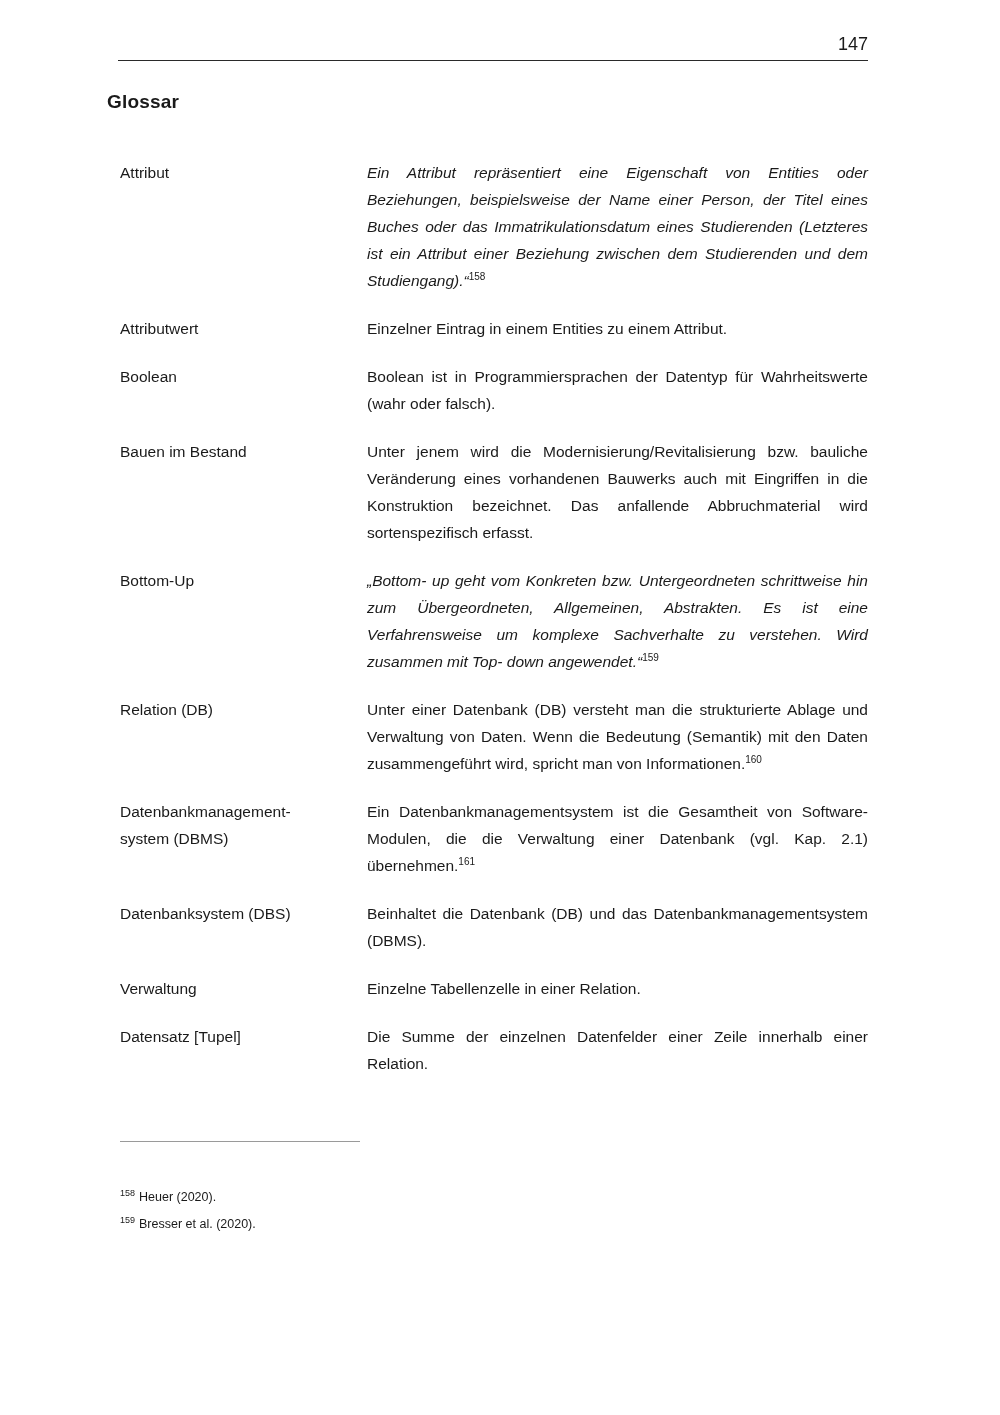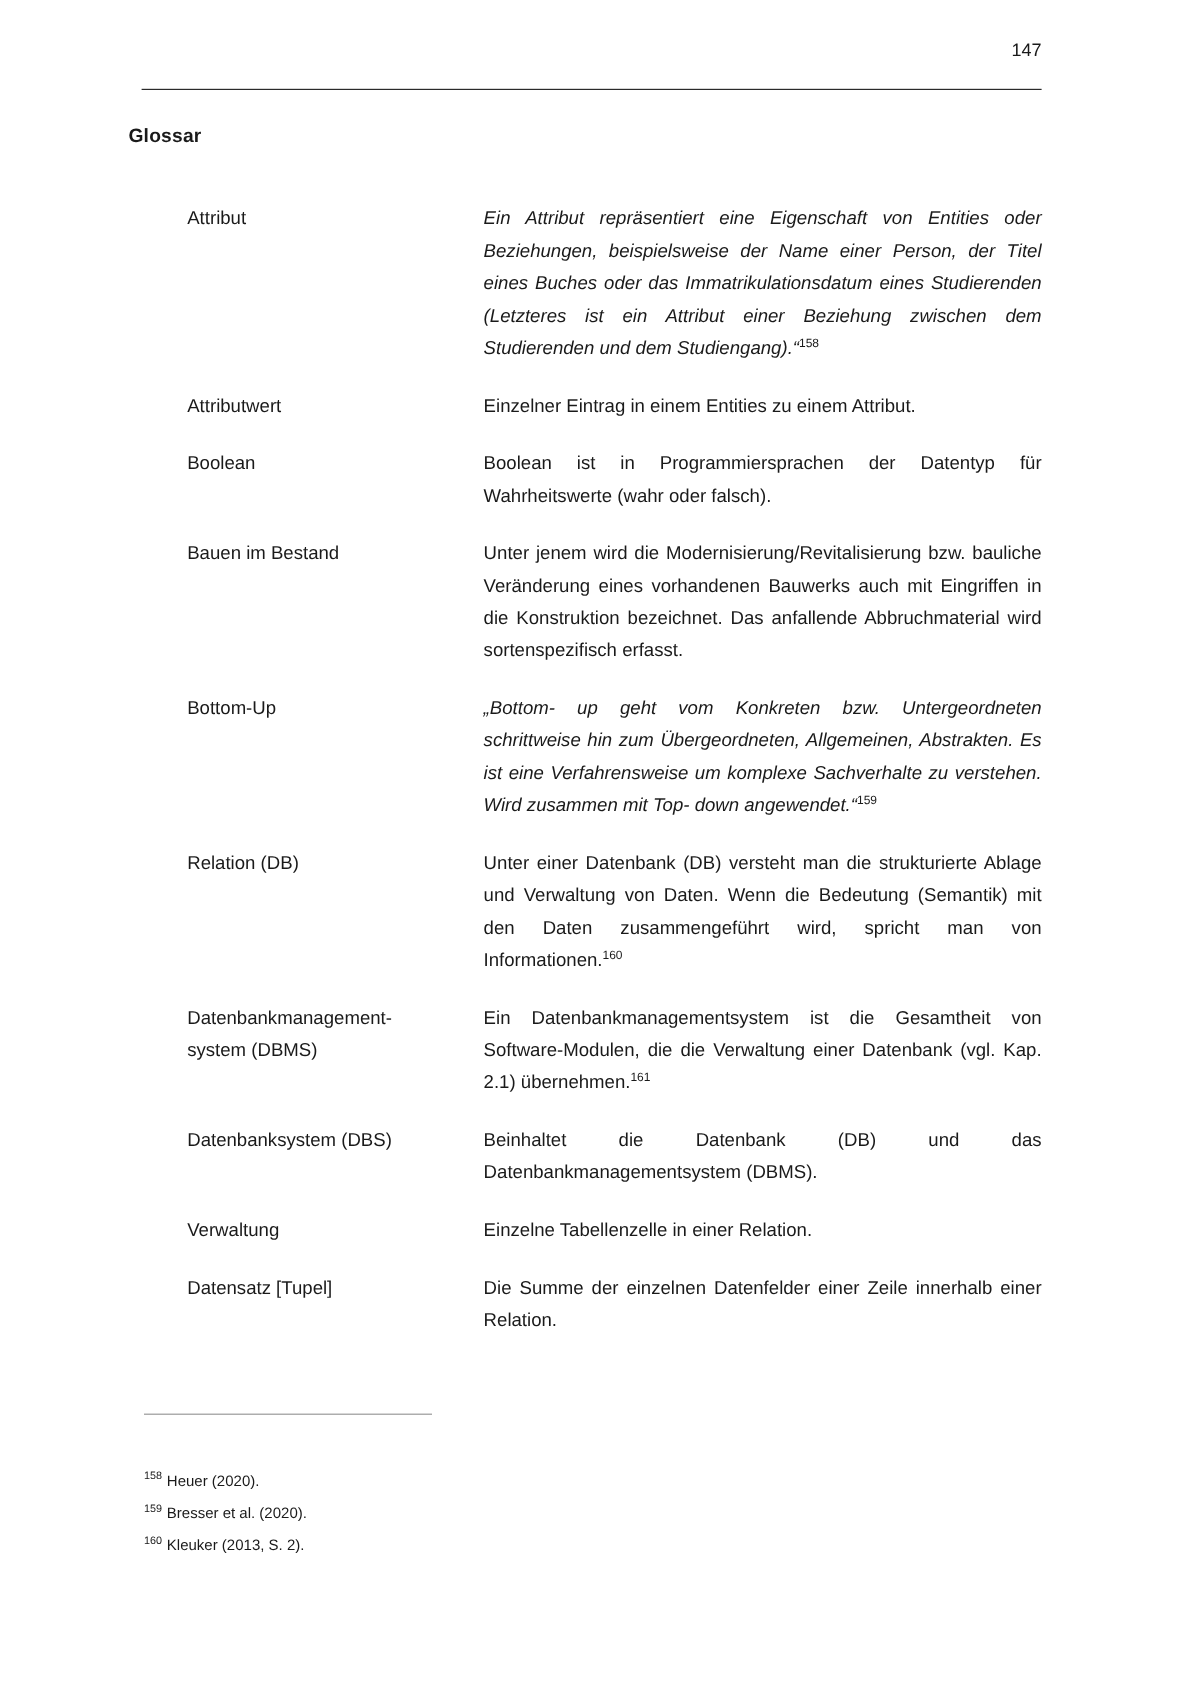--- a/index.html
+++ b/index.html
@@ -12,42 +12,41 @@
   body { height: 1415px; overflow: hidden; }
   .page {
     width: 1000px;
     height: 1415px;
     padding: 34px 132px 0 107px;
   }
   
   .page-header {
     margin-left: 11px;
     border-bottom: 1px solid #2a2a2a;
-    padding-bottom: 23px;
+    padding-bottom: 5px;
     text-align: right;
-    font-size: 15px;
+    font-size: 18px;
   }
   
   .doc-title {
     margin-top: 30px;
-    font-size: 16px;
+    font-size: 19px;
     font-weight: bold;
     letter-spacing: 0.2px;
   }
   
   .glossary {
     margin-top: 46px;
     padding-left: 13px;
     font-size: 15.5px;
     line-height: 27px;
   }
   .entry {
     display: flex;
     margin-bottom: 21px;
-    margin-left: 36px;
   }
   .term {
     width: 247px;
     flex-shrink: 0;
     white-space: pre-line;
   }
   .definition {
     flex: 1;
     text-align: justify;
     hyphens: auto;
@@ -145,16 +144,15 @@
       <div class="definition"><span>Die Summe der einzelnen Datenfelder einer Zeile innerhalb einer Relation.</span><sup class="fnref"></sup></div>
     </div>
 
   </div>
 
   <div class="footnote-rule"></div>
 
   <div class="footnotes">
     <div class="footnote"><sup>158</sup><span class="fn-text">Heuer (2020).</span></div>
     <div class="footnote"><sup>159</sup><span class="fn-text">Bresser et al. (2020).</span></div>
-    <div class="footnote"><sup>160</sup><span class="fn-text">Kleuker (2013, S. 2).</span></div>
   </div>
 
 </div>
 
 </body></html>

